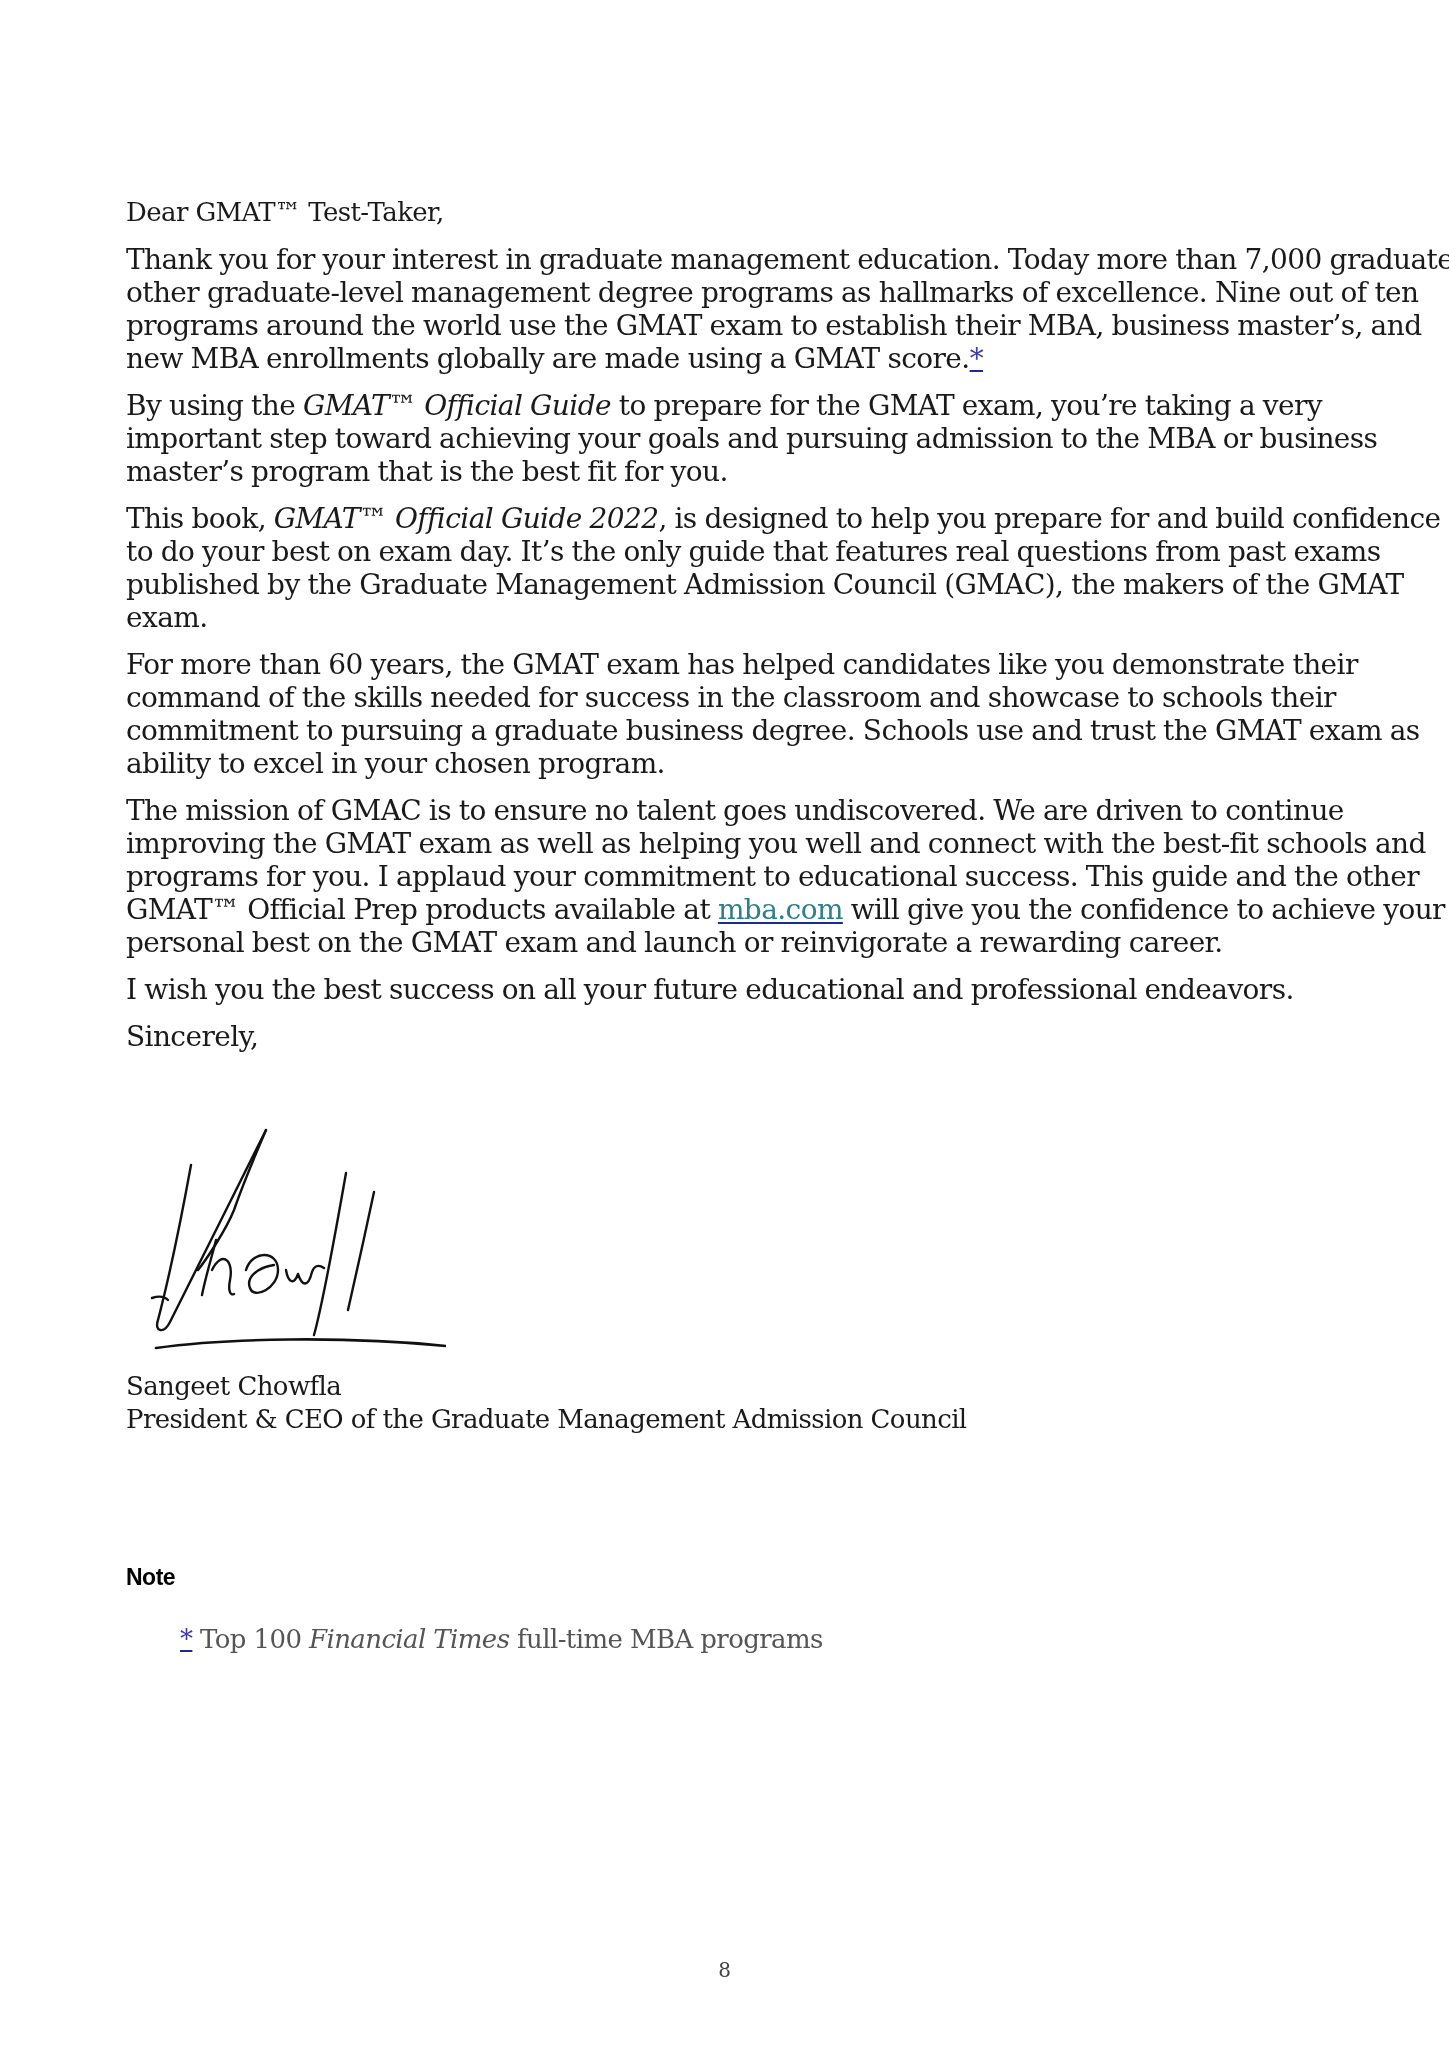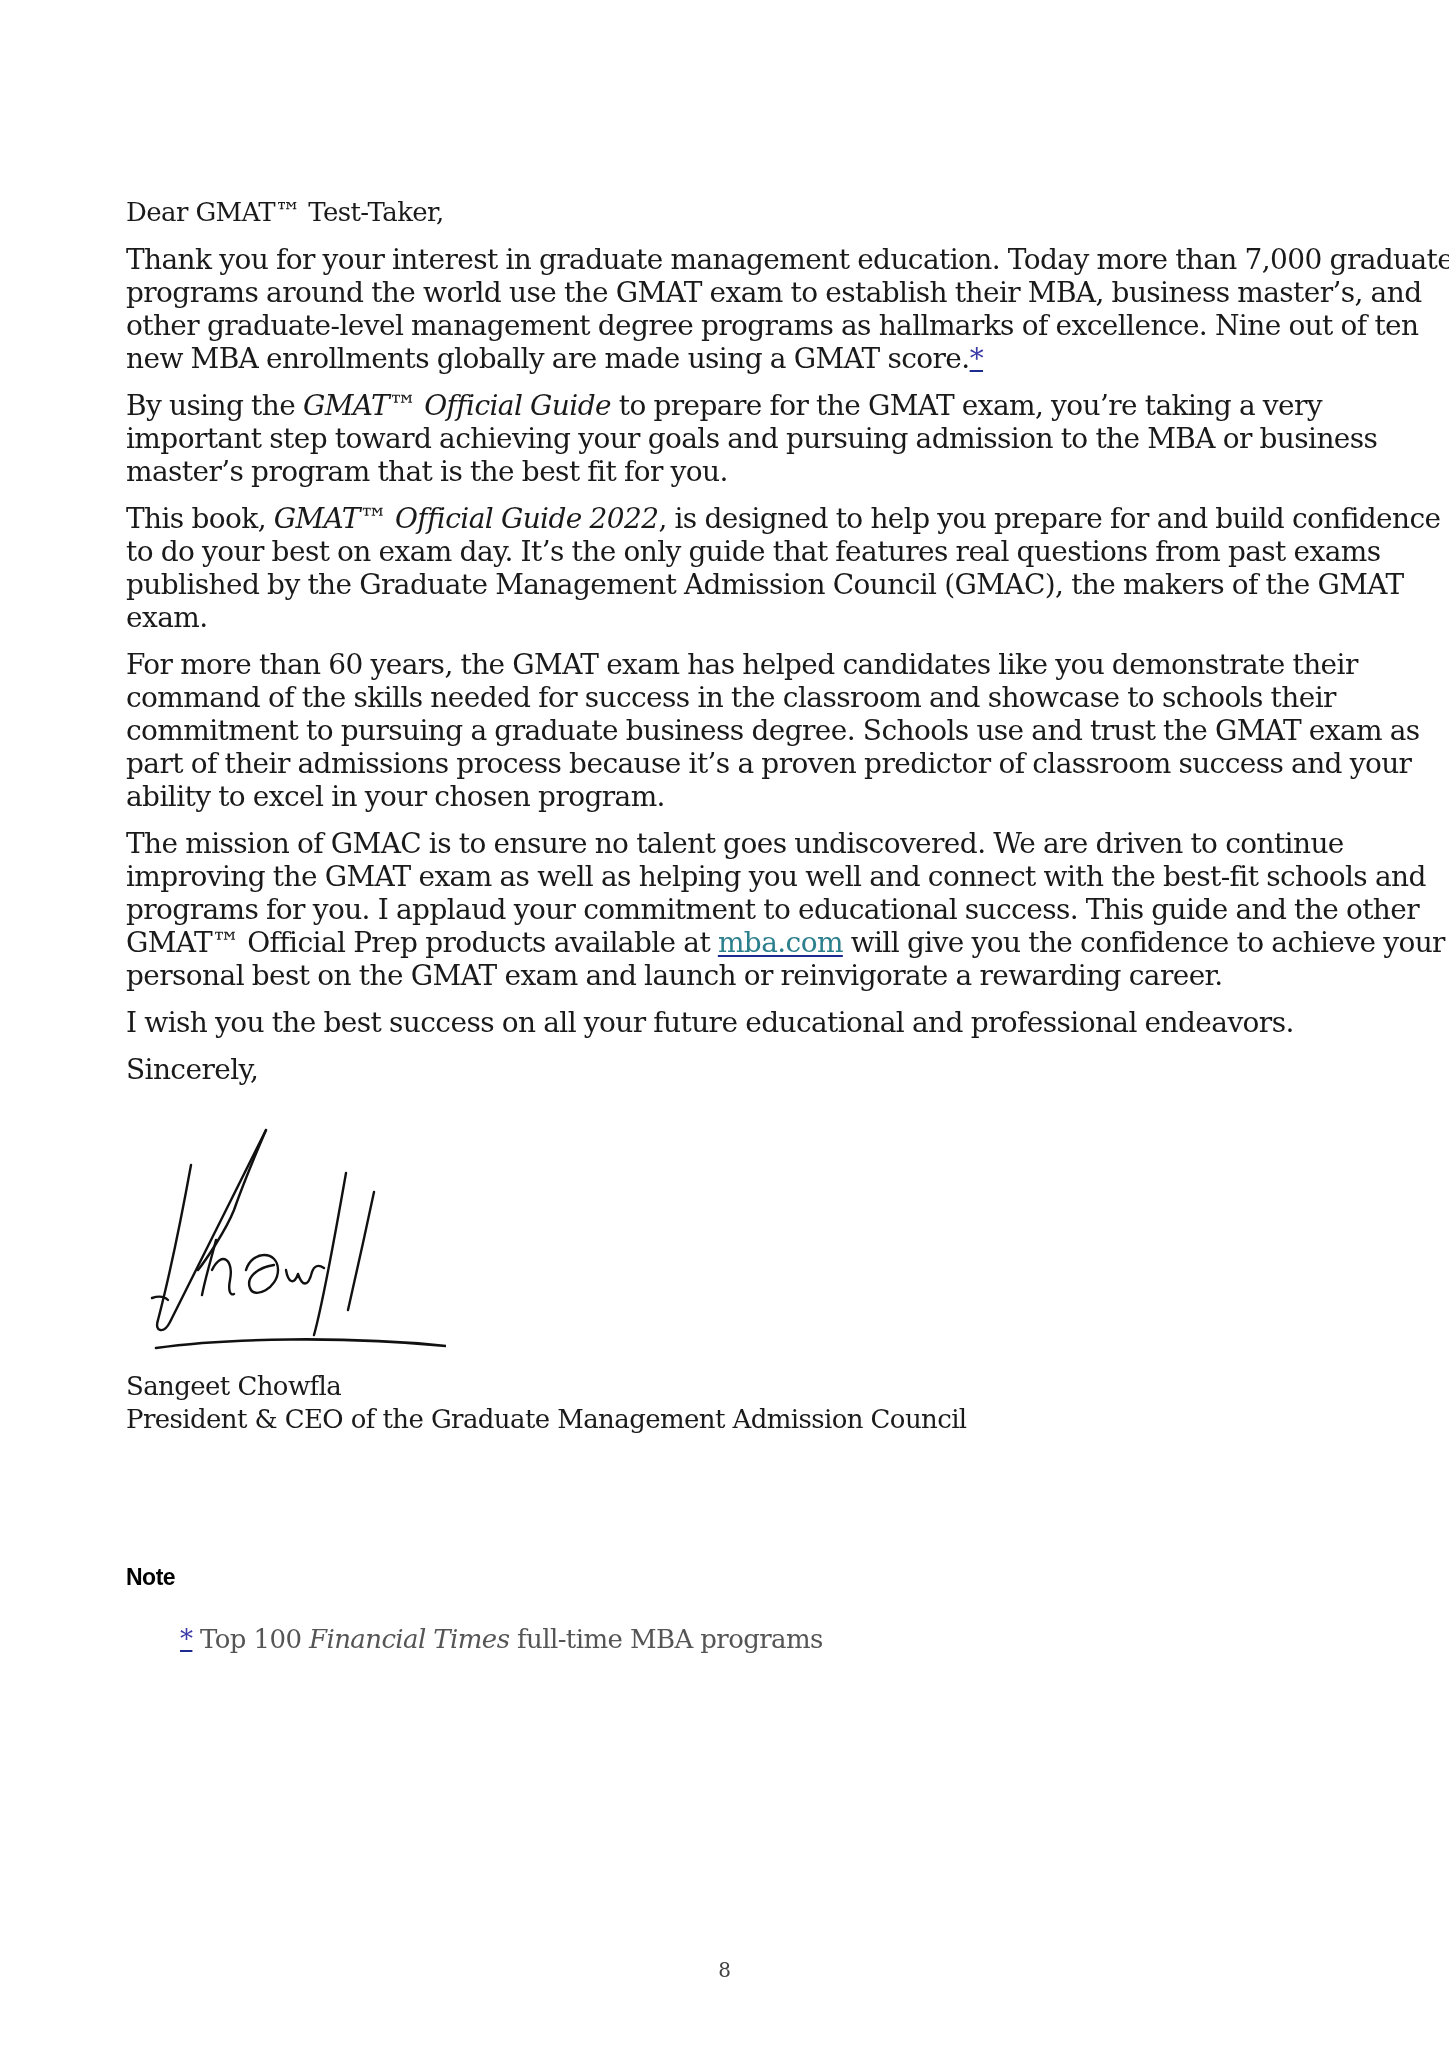--- a/index.html
+++ b/index.html
@@ -99,43 +99,42 @@
     }
   </style>
 </head>
 <body>
 
 <div class="page">
   <div class="salutation">Dear GMAT™ Test-Taker,</div>
 
   <p class="body-para">
     <span class="line">Thank you for your interest in graduate management education. Today more than 7,000 graduate</span>
+    <span class="line">other graduate-level management degree programs as hallmarks of excellence. Nine out of ten</span>
     <span class="line">programs around the world use the GMAT exam to establish their MBA, business master’s, and</span>
-    <span class="line">other graduate-level management degree programs as hallmarks of excellence. Nine out of ten</span>
     <span class="line"><span>new MBA enrollments globally are made using a GMAT score.</span><a class="sup-link" href="#note-1">*</a></span>
   </p>
 
   <p class="body-para">
     <span class="line"><span>By using the </span><em>GMAT™ Official Guide</em><span> to prepare for the GMAT exam, you’re taking a very</span></span>
     <span class="line">important step toward achieving your goals and pursuing admission to the MBA or business</span>
     <span class="line">master’s program that is the best fit for you.</span>
   </p>
 
   <p class="body-para">
     <span class="line"><span>This book, </span><em>GMAT™ Official Guide 2022</em><span>, is designed to help you prepare for and build confidence</span></span>
     <span class="line">to do your best on exam day. It’s the only guide that features real questions from past exams</span>
     <span class="line">published by the Graduate Management Admission Council (GMAC), the makers of the GMAT</span>
     <span class="line">exam.</span>
   </p>
 
   <p class="body-para">
     <span class="line">For more than 60 years, the GMAT exam has helped candidates like you demonstrate their</span>
     <span class="line">command of the skills needed for success in the classroom and showcase to schools their</span>
     <span class="line">commitment to pursuing a graduate business degree. Schools use and trust the GMAT exam as</span>
-    <span class="line">part of their admissions process because it’s a proven predictor of classroom success and your</span>
     <span class="line">ability to excel in your chosen program.</span>
   </p>
 
   <p class="body-para">
     <span class="line">The mission of GMAC is to ensure no talent goes undiscovered. We are driven to continue</span>
     <span class="line">improving the GMAT exam as well as helping you well and connect with the best-fit schools and</span>
     <span class="line">programs for you. I applaud your commitment to educational success. This guide and the other</span>
     <span class="line"><span>GMAT™ Official Prep products available at </span><a class="web-link" href="#">mba.com</a><span> will give you the confidence to achieve your</span></span>
     <span class="line">personal best on the GMAT exam and launch or reinvigorate a rewarding career.</span>
   </p>

